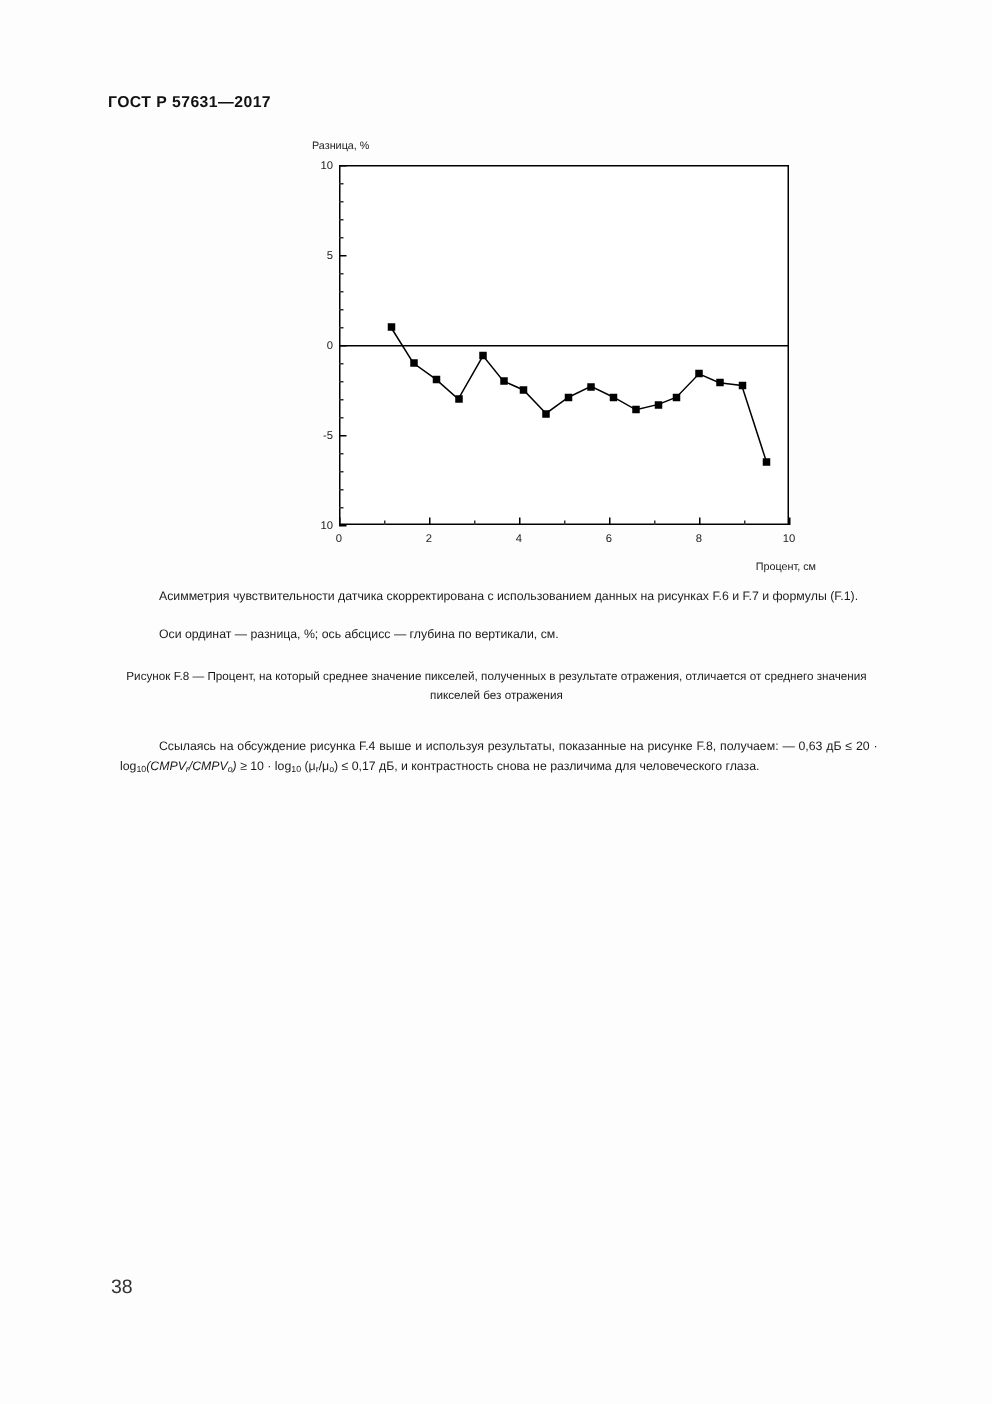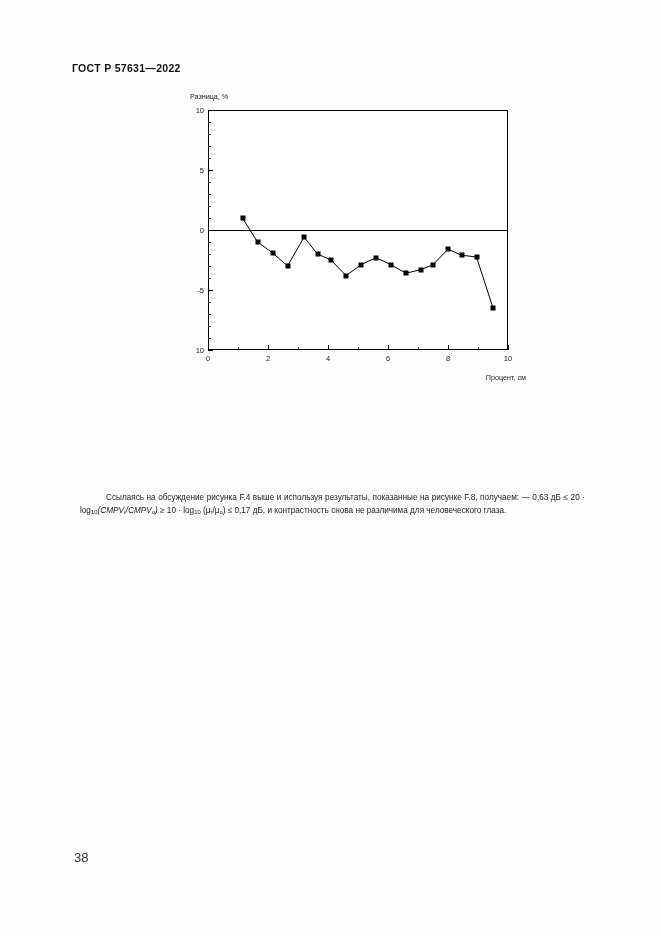--- a/index.html
+++ b/index.html
@@ -26,21 +26,21 @@
     left: 72px;
     top: 62px;
     font-size: 10.5px;
     font-weight: bold;
     letter-spacing: 0.3px;
     color: #111;
   }
   
   .figure {
     position: absolute;
-    left: 186px;
+    left: 204px;
     top: 92px;
     width: 340px;
     height: 290px;
   }
   .y-axis-title {
     position: absolute;
     left: 4px;
     top: 0px;
     font-size: 7.2px;
     color: #222;
@@ -181,21 +181,21 @@
     top: 850px;
     font-size: 13px;
     color: #333;
   }
 </style>
 </head>
 <body>
 
 <div class="page">
 
-  <div class="doc-header">ГОСТ Р 57631—2022</div>
+  <div class="doc-header">ГОСТ Р 57631—2017</div>
 
   <div class="figure">
     <div class="y-axis-title">Разница, %</div>
     <div class="plot-wrap">
       <div class="plot-frame"></div>
       <div id="axes-layer">
           <div class="zero-line" style="top: 120px;"></div>
           <div class="ytick-mark" style="top: 0px;"></div>
           <div class="ytick-label" style="top: 0px;">10</div>
           <div class="ytick-mark" style="top: 60px;"></div>
@@ -260,20 +260,23 @@
           <div class="marker" style="left: 225px; top: 154.8px;"></div>
           <div class="marker" style="left: 240px; top: 139.2px;"></div>
           <div class="marker" style="left: 253.5px; top: 145.2px;"></div>
           <div class="marker" style="left: 268.5px; top: 147px;"></div>
           <div class="marker" style="left: 285px; top: 198px;"></div>
         </div>
     </div>
     <div class="x-axis-title">Процент, см</div>
   </div>
 
-
-
+  <div class="body-text indent" id="para-1">Асимметрия чувствительности датчика скорректирована с использованием данных на рисунках F.6 и F.7 и формулы (F.1).</div>
+
+  <div class="body-text indent" id="para-2">Оси ординат — разница, %; ось абсцисс — глубина по вертикали, см.</div>
+
+  <div class="caption">Рисунок F.8 — Процент, на который среднее значение пикселей, полученных в результате отражения, отличается от среднего значения пикселей без отражения</div>
 
   <div class="body-text indent" id="para-3"><span>Ссылаясь на обсуждение рисунка F.4 выше и используя результаты, показанные на рисунке F.8, получаем: — 0,63 дБ ≤ 20 · log</span><sub>10</sub><span class="formula">(CMPV</span><sub class="formula">r</sub><span class="formula">/CMPV</span><sub class="formula">o</sub><span class="formula">)</span><span> ≥ 10 · log</span><sub>10</sub><span> (μ</span><sub>r</sub><span>/μ</span><sub>o</sub><span>)</span><span> ≤ 0,17 дБ, и контрастность снова не различима для человеческого глаза.</span></div>
 
   <div class="page-number">38</div>
 
 </div>
 
 </body></html>

